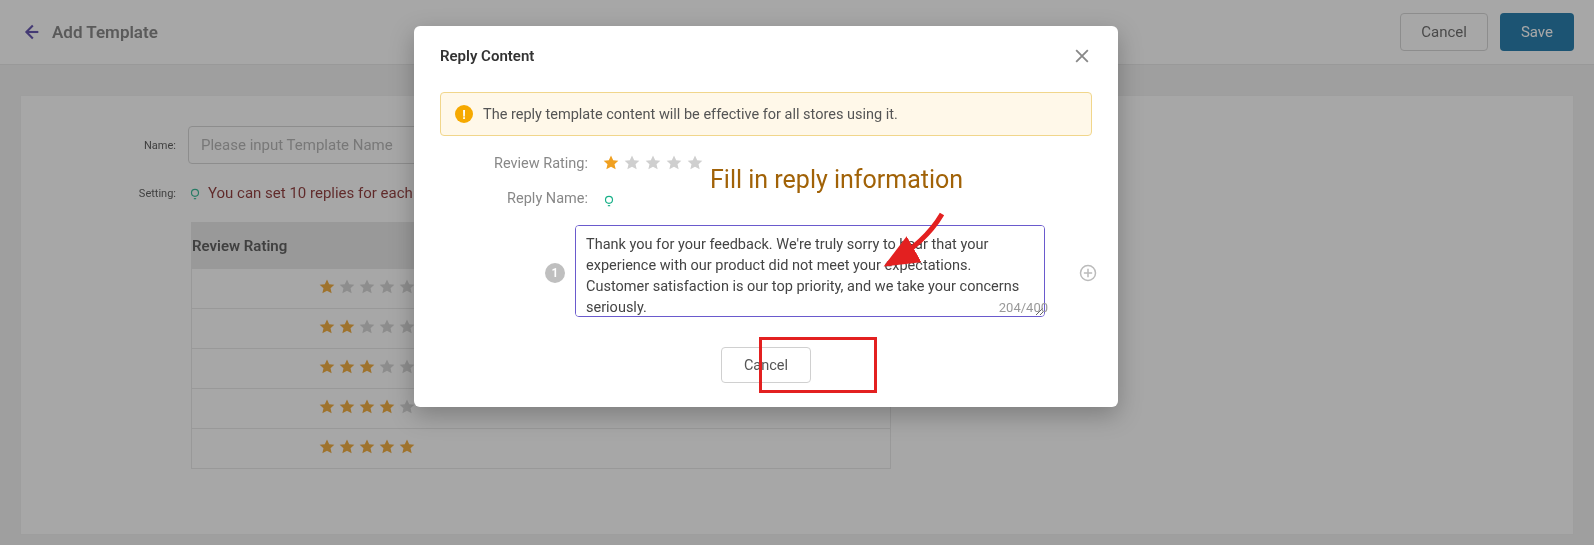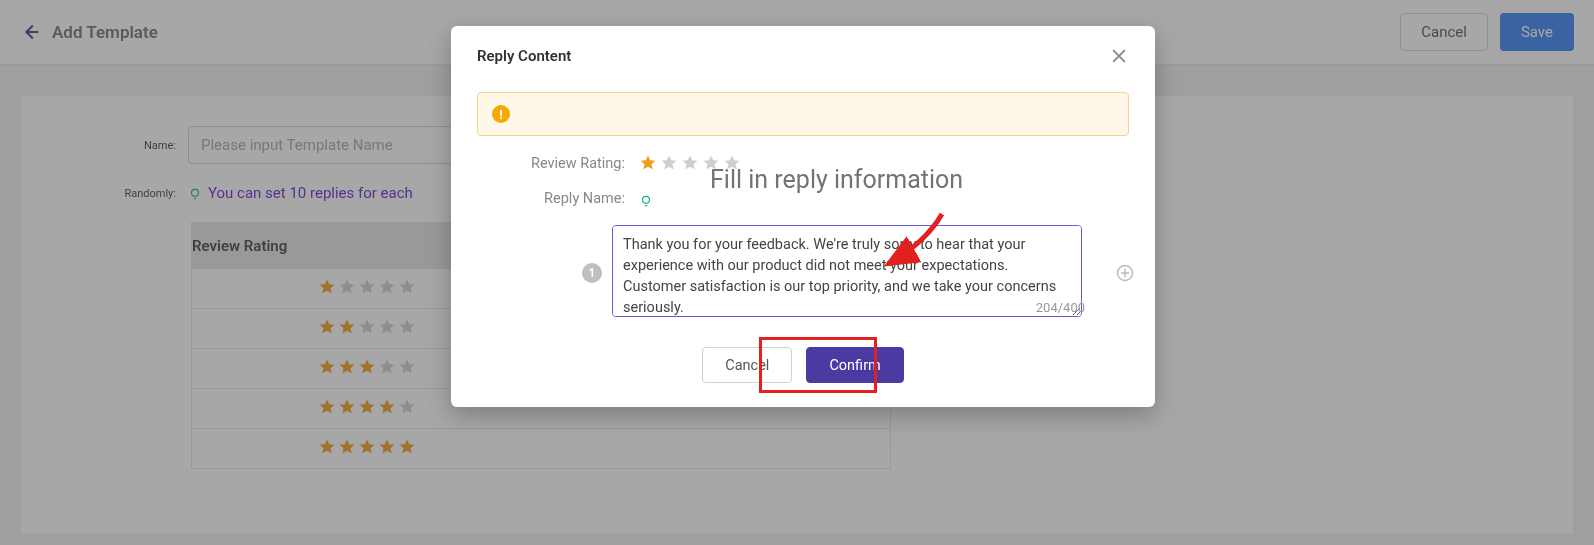--- a/index.html
+++ b/index.html
@@ -5,45 +5,45 @@
   * { box-sizing: border-box; margin: 0; padding: 0; font-family: -apple-system, BlinkMacSystemFont, "Segoe UI", Roboto, "Helvetica Neue", Arial, sans-serif; }
   body { width: 1594px; height: 545px; background: #f0f0f0; position: relative; overflow: hidden; }
 
   
   .page { width: 100%; height: 100%; }
   .header { height: 65px; display: flex; align-items: center; padding: 0 20px; background: #fff; border-bottom: 1px solid #e5e5e5; }
   .back-arrow { width: 22px; height: 22px; margin-right: 10px; cursor: pointer; }
   .page-title { font-size: 17px; font-weight: 600; color: #737373; flex: 1; }
   .header-btn { height: 38px; padding: 0 20px; border-radius: 4px; font-size: 15px; margin-left: 12px; cursor: pointer; border: 1px solid transparent; }
   .btn-cancel-h { background: #fff; border-color: #d0d0d0; color: #555; }
-  .btn-save-h { background: #3b82f6; color: #fff; }
+  .btn-save-h { background: #0369a1; color: #fff; }
 
   .page-body { padding: 30px 20px 0 20px; }
   .card { background: #fff; border: 1px solid #eee; padding: 30px 80px; min-height: 440px; }
   .row { display: flex; align-items: center; margin-bottom: 20px; }
   .lbl { width: 75px; text-align: right; font-size: 11px; color: #444; margin-right: 12px; }
   .name-input { width: 760px; height: 38px; border: 1px solid #d0d0d0; border-radius: 4px; padding: 0 12px; font-size: 15px; color:#333; }
   .name-input::placeholder { color:#aaa; }
   .bulb { display:inline-block; width:14px; height:14px; margin-right:6px; vertical-align:-2px; }
-  .setting-txt { font-size: 15px; color: #6d28d9; }
+  .setting-txt { font-size: 15px; color: #7f1d1d; }
 
   .table { margin-left: 90px; width: 700px; border: 1px solid #e6e6e6; }
   .table-head { background: #e6e6e6; display: flex; height: 45px; align-items: center; }
   .th { font-size: 15px; font-weight: 600; color: #444; text-align: left; }
   .th-rating { width: 350px; }
   .table-row { height: 40px; border-top: 1px solid #e6e6e6; display: flex; align-items: center; }
   .cell-rating { width: 350px; text-align: center; }
   .star-row { display:inline-flex; gap:2px; }
   .star-svg { width:18px; height:18px; }
 
   
   .scrim { position: absolute; inset: 0; background: rgba(60,60,60,0.45); }
 
   
-  .modal { position: absolute; left: 414px; top: 26px; width: 704px; background: #fff; border-radius: 6px; box-shadow: 0 8px 24px rgba(0,0,0,0.25); padding-bottom: 24px; margin-left: 37px; }
+  .modal { position: absolute; left: 414px; top: 26px; width: 704px; background: #fff; border-radius: 6px; box-shadow: 0 8px 24px rgba(0,0,0,0.25); padding-bottom: 24px; }
   .modal-head { display:flex; align-items:center; justify-content:space-between; padding: 20px 26px 8px 26px; }
   .modal-title { font-size: 15px; font-weight: 600; color: #333; }
   .modal-close { width: 20px; height: 20px; cursor: pointer; color: #888; }
 
   .alert { margin: 18px 26px 12px 26px; background: #fff8e9; border: 1px solid #f1d68b; border-radius: 4px; padding: 12px 14px; display:flex; align-items:center; }
   .alert-icon { width:18px; height:18px; background:#f6a900; border-radius:50%; margin-right:10px; display:flex; align-items:center; justify-content:center; color:#fff; font-size:13px; font-weight:bold; }
   .alert-text { font-size: 14.5px; color: #555; }
 
   .modal-row { display:flex; align-items:flex-end; margin: 18px 26px 0 26px; }
   .modal-lbl { width: 148px; text-align: right; font-size: 14.5px; color: #888; margin-right: 14px; }
@@ -56,21 +56,21 @@
   .reply-textarea { width: 470px; height: 92px; border: 1.5px solid #6a5acd; border-radius: 4px; padding: 8px 10px 20px 10px; font-size: 14.5px; line-height: 1.45; color:#444; resize: both; font-family:inherit; }
   .char-count { position:absolute; right:18px; bottom:6px; font-size:13px; color:#999; pointer-events:none; }
   .add-btn { margin-left: 12px; color:#bbb; cursor:pointer; }
   .add-btn svg { width:20px; height:20px; display:block; }
 
   .modal-footer { display:flex; justify-content:center; gap:14px; margin-top: 26px; }
   .btn { height:36px; padding:0 22px; border-radius:4px; font-size:14.5px; cursor:pointer; }
   .btn-cancel { background:#fff; border:1px solid #d0d0d0; color:#555; }
   .btn-confirm { background:#4c3aa3; border:1px solid #4c3aa3; color:#fff; }
 
-  .annot-text { position:absolute; left:710px; top:165px; color:#737373; font-size:25px; }
+  .annot-text { position:absolute; left:710px; top:165px; color:#a16207; font-size:25px; }
   .annot-arrow { position:absolute; left:870px; top:208px; }
   .confirm-highlight { position:absolute; border:3px solid #e32020; pointer-events:none; }
 </style>
 </head>
 <body>
 
 <div class="page">
   <div class="header">
     <span class="back-arrow">
       <svg viewBox="0 0 24 24" fill="none" stroke="#4c3aa3" stroke-width="2.3">
@@ -83,21 +83,21 @@
     <button class="header-btn btn-save-h">Save</button>
   </div>
 
   <div class="page-body">
     <div class="card">
       <div class="row">
         <span class="lbl">Name:</span>
         <input class="name-input" placeholder="Please input Template Name" style="">
       </div>
       <div class="row">
-        <span class="lbl">Randomly:</span>
+        <span class="lbl">Setting:</span>
         <span class="bulb">
           <svg viewBox="0 0 24 24" fill="none" stroke="#18b088" stroke-width="2">
               <circle cx="12" cy="10" r="6"></circle>
               <path d="M10 20h4"></path>
             </svg>
         </span>
         <span class="setting-txt">You can set 10 replies for each</span>
       </div>
 
       <div class="table">
@@ -211,20 +211,21 @@
     <span class="modal-title">Reply Content</span>
     <span class="modal-close">
       <svg viewBox="0 0 24 24" stroke="currentColor" stroke-width="2.2">
           <path d="M5 5l14 14M19 5L5 19"></path>
         </svg>
     </span>
   </div>
 
   <div class="alert">
     <span class="alert-icon">!</span>
+    <span class="alert-text">The reply template content will be effective for all stores using it.</span>
   </div>
 
   <div class="modal-row">
     <span class="modal-lbl">Review Rating:</span>
     <span class="stars-inline" id="modal-stars">
         <svg class="star-svg" viewBox="0 0 24 24" fill="#f0a020">
           <path d="M12 2l2.9 6.3 6.9.7-5.1 4.6 1.5 6.8L12 17l-6.2 3.4 1.5-6.8L2.2 9l6.9-.7z"></path>
         </svg>
         <svg class="star-svg" viewBox="0 0 24 24" fill="#cfcfcf">
           <path d="M12 2l2.9 6.3 6.9.7-5.1 4.6 1.5 6.8L12 17l-6.2 3.4 1.5-6.8L2.2 9l6.9-.7z"></path>
@@ -260,21 +261,20 @@
     <span class="add-btn">
       <svg viewBox="0 0 24 24" fill="none" stroke="currentColor" stroke-width="1.8">
           <circle cx="12" cy="12" r="9"></circle>
           <path d="M12 7v10M7 12h10"></path>
         </svg>
     </span>
   </div>
 
   <div class="modal-footer">
     <button class="btn btn-cancel">Cancel</button>
-    <button class="btn btn-confirm" id="confirm-btn">Confirm</button>
   </div>
 </div>
 
 <div class="annot-text">Fill in reply information</div>
 <div class="annot-arrow">
   <svg width="90" height="70">
       <defs>
         <marker id="ah" markerWidth="8" markerHeight="8" refX="6" refY="3" orient="auto">
           <path d="M0,0 L7,3 L0,6 Z" fill="#e32020"></path>
         </marker>

